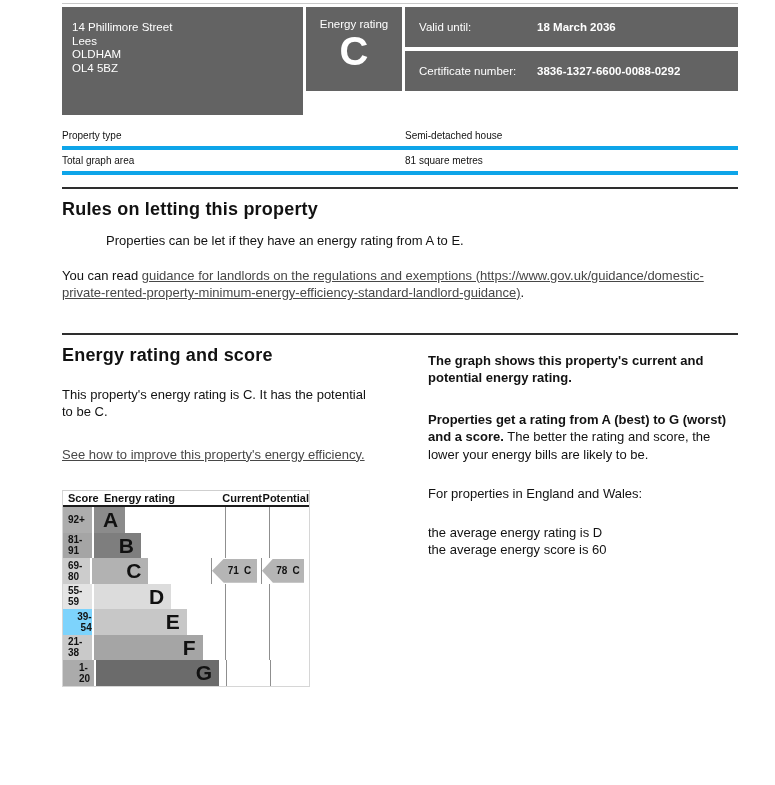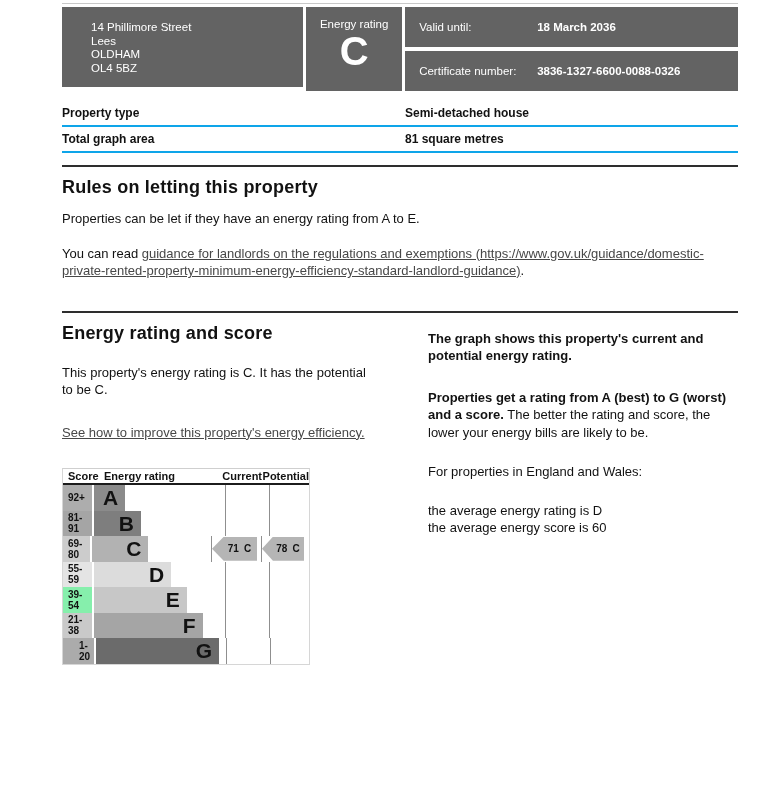--- a/index.html
+++ b/index.html
@@ -10,43 +10,43 @@
     color:#121212;
     overflow:hidden;
   }
   .page { width:775px; height:785px; padding:0 37px 0 62px; }
 
   .top-rule { height:1px; background:#c9c9c9; margin-top:3px; }
 
   
   .epc-header { display:flex; gap:3px; margin-top:3px; }
   .gray-box { background:#636363; color:#ffffff; }
-  .address-box { width:243px; height:80px; padding:14px 10px 0 29px; font-size:11.5px; line-height:13.5px; }
+  .address-box { width:243px; height:108px; padding:14px 10px 0 10px; font-size:11.5px; line-height:13.5px; }
   .energy-box { width:97px; height:84px; text-align:center; padding-top:11px; font-size:11.5px; }
   .energy-box .big-letter { display:block; font-size:40px; font-weight:bold; line-height:40px; margin-top:1px; }
   .header-right { width:336px; display:flex; flex-direction:column; gap:4px; }
   .meta-box { height:40px; display:flex; align-items:center; font-size:11.5px; padding-left:14px; }
   .meta-box .meta-label { width:118px; }
   .meta-box .meta-value { font-weight:bold; }
 
   
   .prop-table { margin-top:10px; }
-  .prop-row { display:flex; font-size:12px; padding:5px 0; border-bottom:2px solid #0ea5e9;font-weight:bold; }
+  .prop-row { display:flex; font-size:10px; padding:5px 0; border-bottom:4px solid #0ea5e9; }
   .prop-row .prop-label { width:343px; }
 
   .dark-rule { height:2px; background:#2e2e2e; border:none; }
   .rule-1 { margin-top:12px; }
   .rule-2 { margin-top:31px; }
 
   h2 { font-size:18px; font-weight:bold; letter-spacing:0.2px; }
   .body-text { font-size:13px; line-height:17.5px; }
   a.doc-link { color:#474747; text-decoration:underline; cursor:pointer; }
 
   .rules-section { margin-top:10px; }
-  .rules-section .para-1 { margin-top:12px; }
+  .rules-section .para-1 { margin-top:12px;margin-left:44px; }
   .rules-section .para-2 { margin-top:17px; max-width:676px; }
 
   
   .two-col { display:flex; margin-top:10px; }
   .col-left  { width:311px; margin-right:55px; flex:none; }
   .col-right { width:312px; flex:none; }
   .col-left .summary { margin-top:20px; }
   .col-left .improve-link { display:inline-block; margin-top:25px; }
   .col-right .graph-intro { margin-top:7px;font-weight:bold; }
   .col-right .explain { margin-top:24px; }
@@ -94,21 +94,21 @@
       <span>Energy rating</span>
       <span class="big-letter">C</span>
     </div>
     <div class="header-right">
       <div class="gray-box meta-box" style="background: rgb(99, 99, 99);">
         <span class="meta-label">Valid until:</span>
         <span class="meta-value">18 March 2036</span>
       </div>
       <div class="gray-box meta-box" style="background: rgb(99, 99, 99);">
         <span class="meta-label">Certificate number:</span>
-        <span class="meta-value">3836-1327-6600-0088-0326</span>
+        <span class="meta-value">3836-1327-6600-0088-0292</span>
       </div>
     </div>
   </div>
 
   <div class="prop-table">
     <div class="prop-row">
       <span class="prop-label">Property type</span>
       <span class="prop-value">Semi-detached house</span>
     </div>
     <div class="prop-row">
@@ -187,21 +187,21 @@
           <div class="score-cell" style="background: rgb(228, 228, 228);">55-59</div>
           <div class="bar-area">
               <div class="band-bar" style="width: 59%; background: rgb(220, 220, 220);">
                 <span class="band-letter">D</span>
               </div>
             </div>
           <div class="cell-current"></div>
             <div class="cell-potential"></div>
         </div>
         <div class="g-row">
-          <div class="score-cell" style="background: #86efac;">39-54</div>
+          <div class="score-cell" style="background: #7dd3fc; text-align: right;">39-54</div>
           <div class="bar-area">
               <div class="band-bar" style="width: 71%; background: rgb(199, 199, 199);">
                 <span class="band-letter">E</span>
               </div>
             </div>
           <div class="cell-current"></div>
             <div class="cell-potential"></div>
         </div>
         <div class="g-row">
           <div class="score-cell" style="background: rgb(201, 201, 201);">21-38</div>

